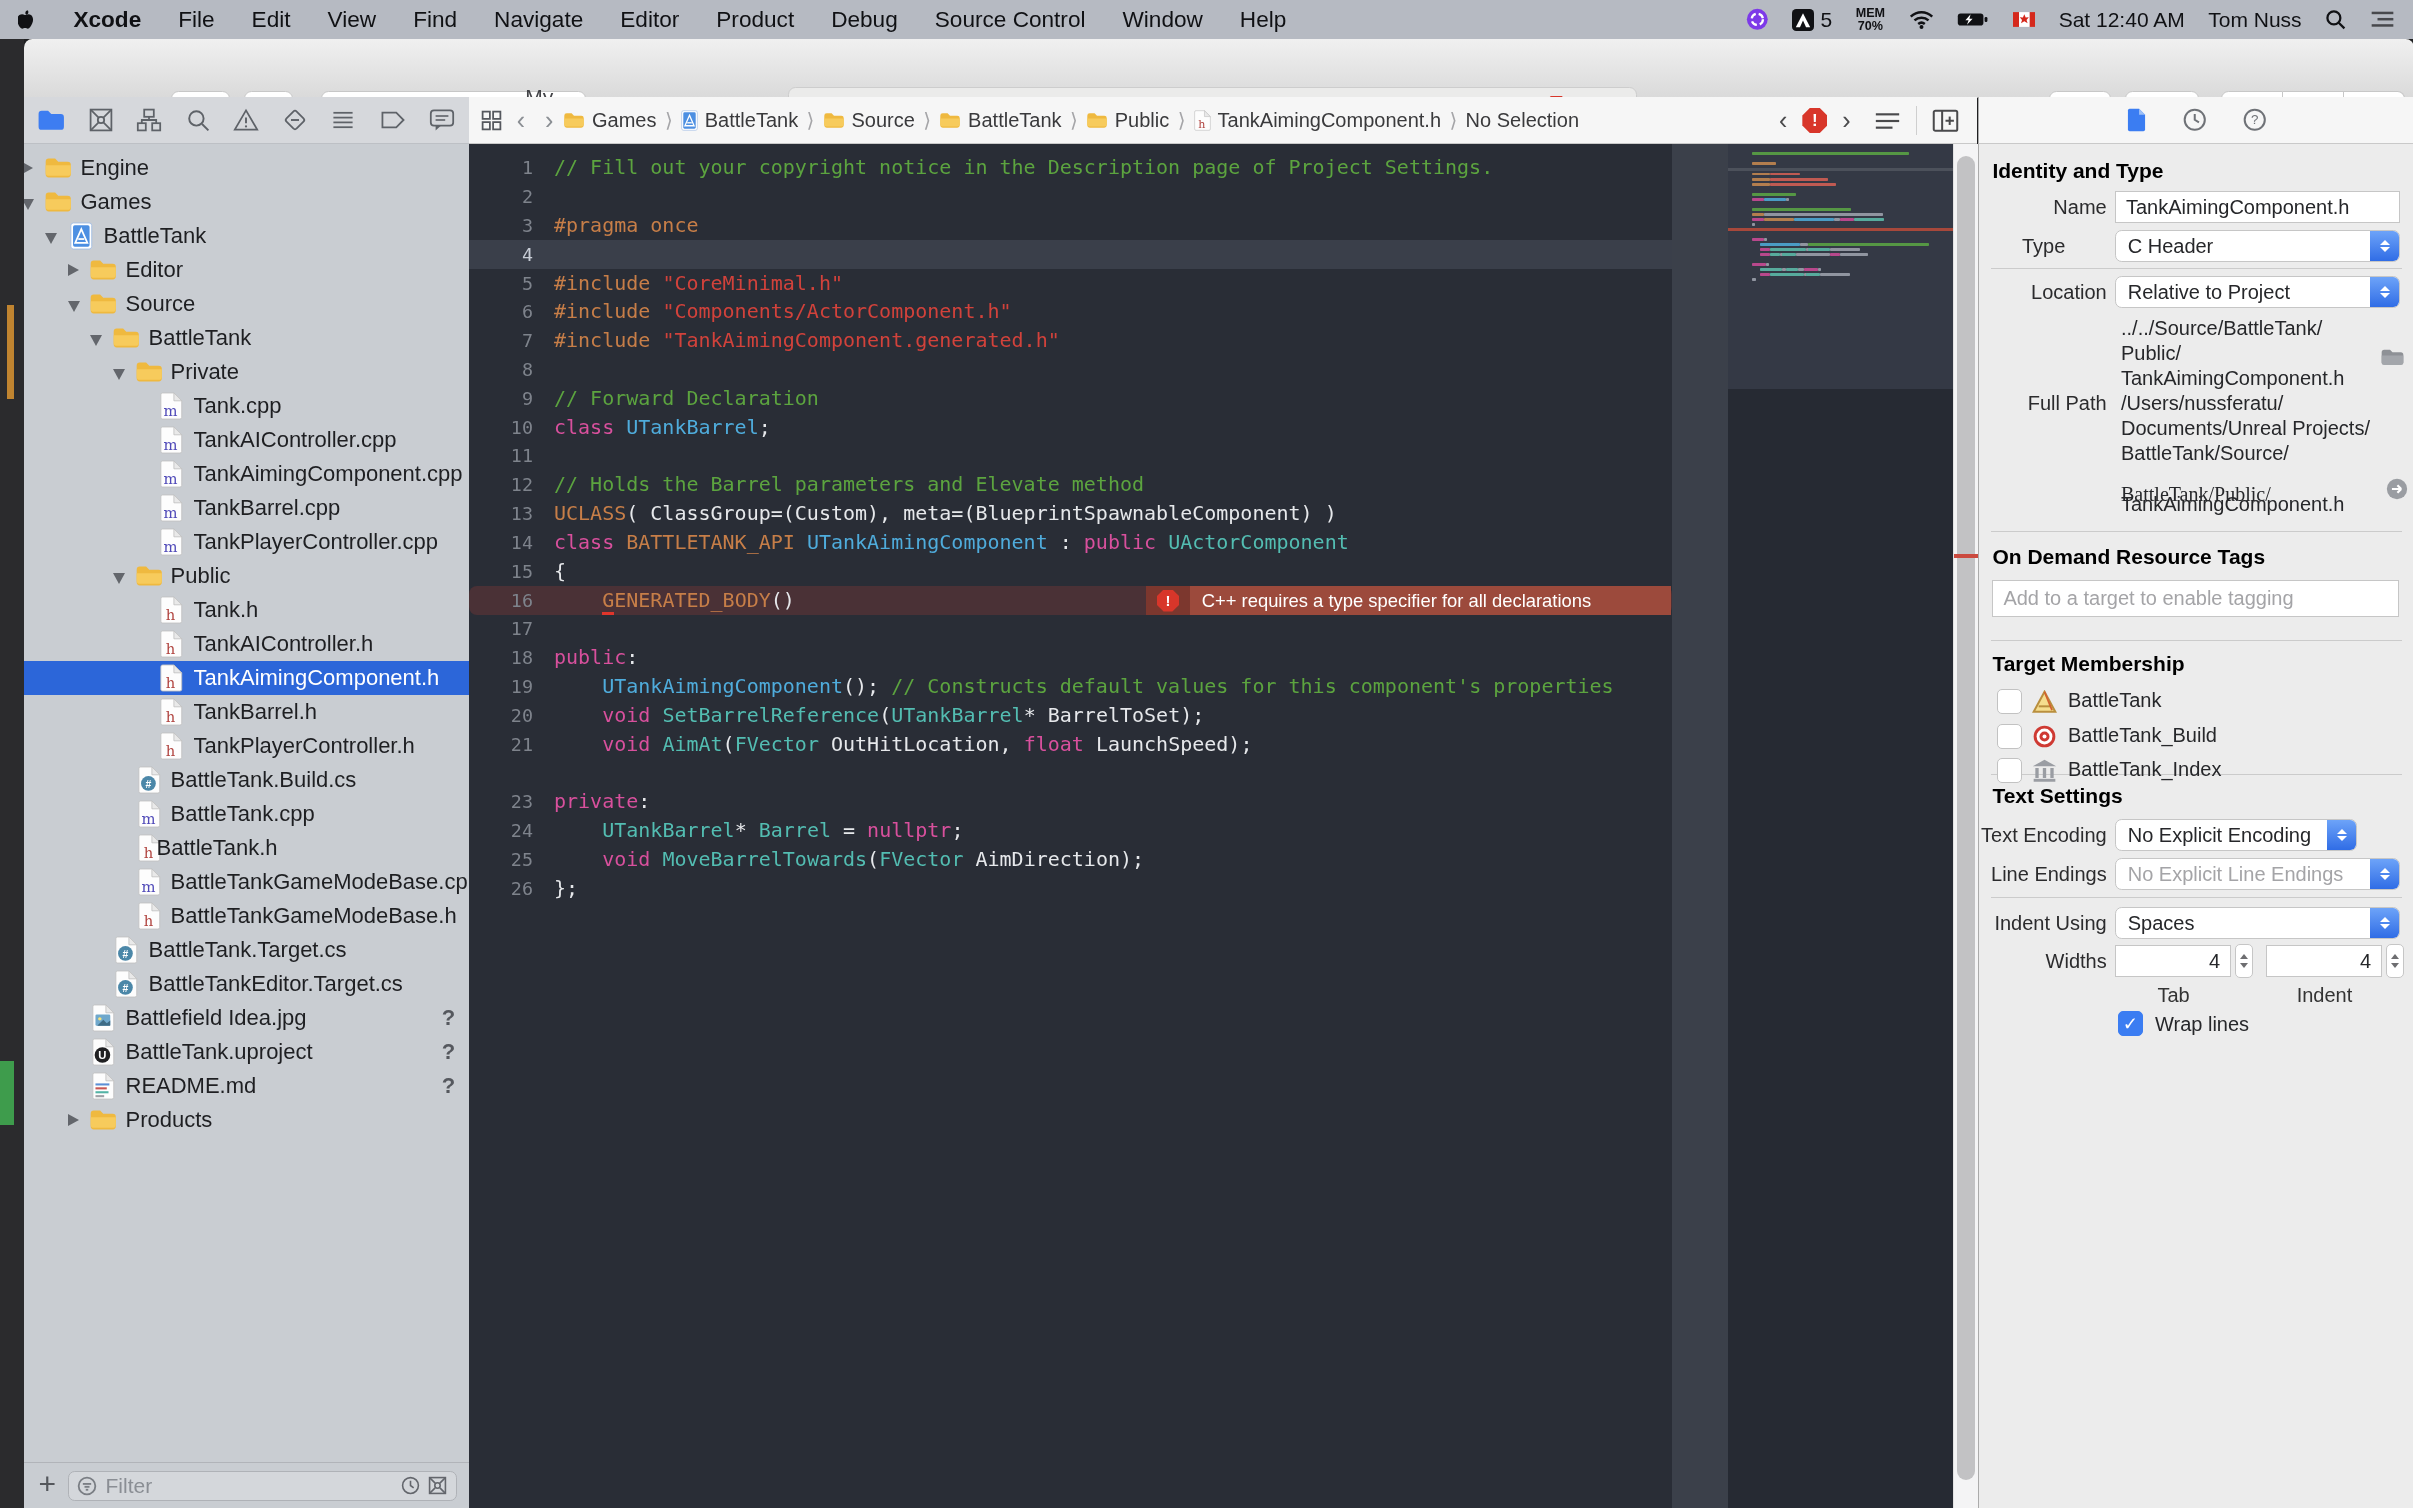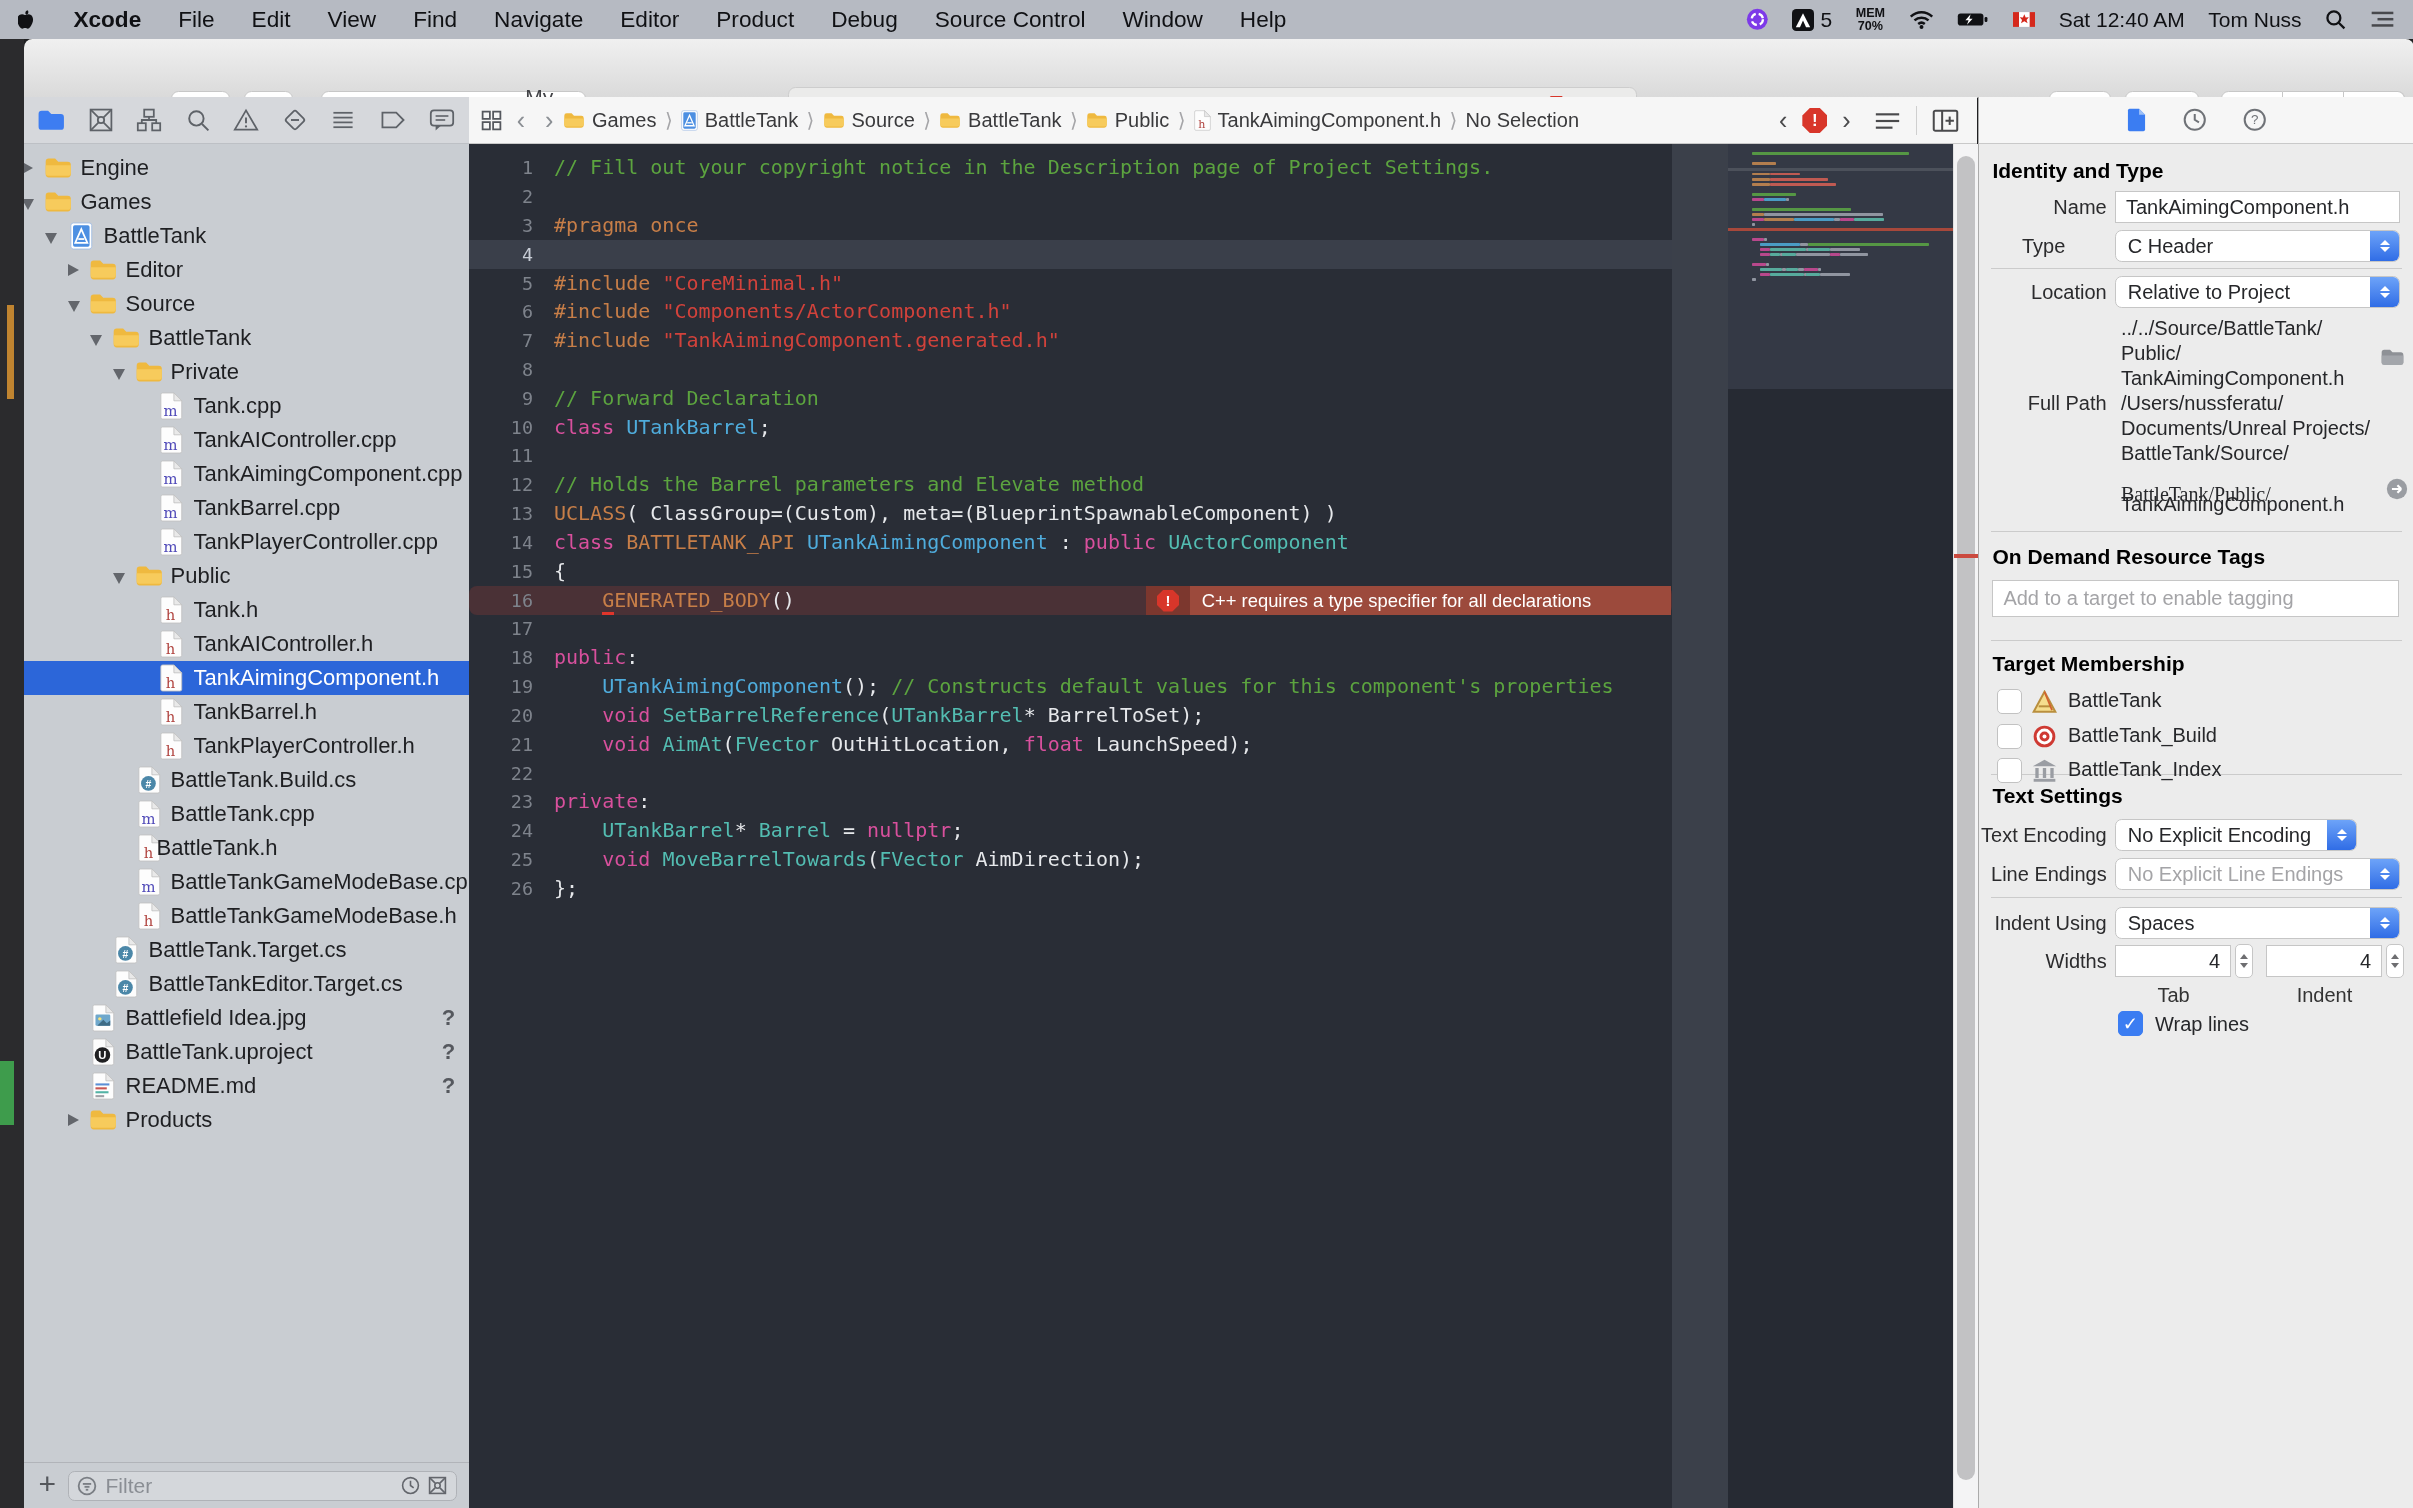--- a/index.html
+++ b/index.html
@@ -834,21 +834,20 @@
     <div class="crow" style="top: 326px;"><span class="lnum">12</span><span class="src"><span style="color: rgb(92, 164, 63);">// Holds the Barrel parameters and Elevate method</span></span></div>
     <div class="crow" style="top: 355px;"><span class="lnum">13</span><span class="src"><span style="color: rgb(199, 126, 72);">UCLASS</span><span style="color: rgb(230, 232, 235);">( ClassGroup=(Custom), meta=(BlueprintSpawnableComponent) )</span></span></div>
     <div class="crow" style="top: 384px;"><span class="lnum">14</span><span class="src"><span style="color: rgb(216, 80, 157);">class </span><span style="color: rgb(199, 126, 72);">BATTLETANK_API </span><span style="color: rgb(79, 172, 220);">UTankAimingComponent</span><span style="color: rgb(230, 232, 235);"> : </span><span style="color: rgb(216, 80, 157);">public </span><span style="color: rgb(83, 189, 178);">UActorComponent</span></span></div>
     <div class="crow" style="top: 413px;"><span class="lnum">15</span><span class="src"><span style="color: rgb(230, 232, 235);">{</span></span></div>
     <div class="crow error" style="top: 442px;"><span class="lnum">16</span><span class="src"><span style="color: rgb(230, 232, 235);">    </span><span class="u1" style="color: rgb(199, 126, 72);">G</span><span style="color: rgb(199, 126, 72);">ENERATED_BODY</span><span style="color: rgb(230, 232, 235);">()</span></span><div id="err-banner"><div class="icell"><span class="octagon" style="width:22px;height:22px;font-size:15px;">!</span></div><div class="tcell">C++ requires a type specifier for all declarations</div></div></div>
     <div class="crow" style="top: 470px;"><span class="lnum">17</span><span class="src"></span></div>
     <div class="crow" style="top: 499px;"><span class="lnum">18</span><span class="src"><span style="color: rgb(216, 80, 157);">public</span><span style="color: rgb(230, 232, 235);">:</span></span></div>
     <div class="crow" style="top: 528px;"><span class="lnum">19</span><span class="src"><span style="color: rgb(230, 232, 235);">    </span><span style="color: rgb(79, 172, 220);">UTankAimingComponent</span><span style="color: rgb(230, 232, 235);">(); </span><span style="color: rgb(92, 164, 63);">// Constructs default values for this component's properties</span></span></div>
     <div class="crow" style="top: 557px;"><span class="lnum">20</span><span class="src"><span style="color: rgb(230, 232, 235);">    </span><span style="color: rgb(216, 80, 157);">void </span><span style="color: rgb(83, 189, 178);">SetBarrelReference</span><span style="color: rgb(230, 232, 235);">(</span><span style="color: rgb(83, 189, 178);">UTankBarrel</span><span style="color: rgb(230, 232, 235);">* BarrelToSet);</span></span></div>
     <div class="crow" style="top: 586px;"><span class="lnum">21</span><span class="src"><span style="color: rgb(230, 232, 235);">    </span><span style="color: rgb(216, 80, 157);">void </span><span style="color: rgb(83, 189, 178);">AimAt</span><span style="color: rgb(230, 232, 235);">(</span><span style="color: rgb(83, 189, 178);">FVector</span><span style="color: rgb(230, 232, 235);"> OutHitLocation, </span><span style="color: rgb(216, 80, 157);">float</span><span style="color: rgb(230, 232, 235);"> LaunchSpeed);</span></span></div>
-    <div class="crow" style="top: 615px;"><span class="lnum">22</span><span class="src"></span></div>
     <div class="crow" style="top: 643px;"><span class="lnum">23</span><span class="src"><span style="color: rgb(216, 80, 157);">private</span><span style="color: rgb(230, 232, 235);">:</span></span></div>
     <div class="crow" style="top: 672px;"><span class="lnum">24</span><span class="src"><span style="color: rgb(230, 232, 235);">    </span><span style="color: rgb(83, 189, 178);">UTankBarrel</span><span style="color: rgb(230, 232, 235);">* </span><span style="color: rgb(83, 189, 178);">Barrel</span><span style="color: rgb(230, 232, 235);"> = </span><span style="color: rgb(216, 80, 157);">nullptr</span><span style="color: rgb(230, 232, 235);">;</span></span></div>
     <div class="crow" style="top: 701px;"><span class="lnum">25</span><span class="src"><span style="color: rgb(230, 232, 235);">    </span><span style="color: rgb(216, 80, 157);">void </span><span style="color: rgb(83, 189, 178);">MoveBarrelTowards</span><span style="color: rgb(230, 232, 235);">(</span><span style="color: rgb(83, 189, 178);">FVector</span><span style="color: rgb(230, 232, 235);"> AimDirection);</span></span></div>
     <div class="crow" style="top: 730px;"><span class="lnum">26</span><span class="src"><span style="color: rgb(230, 232, 235);">};</span></span></div>
   </div>
 <div id="gutterstrip" class="abs"></div>
 <div id="minimap" class="abs">
     <div class="mm-top"></div>
     <div class="mmbar" style="left: 23.5px; top: 8.4px; width: 157px; background: rgb(85, 151, 68);"></div>
     <div class="mmbar" style="left: 23.5px; top: 18.4px; width: 24px; background: rgb(179, 126, 78);"></div>

